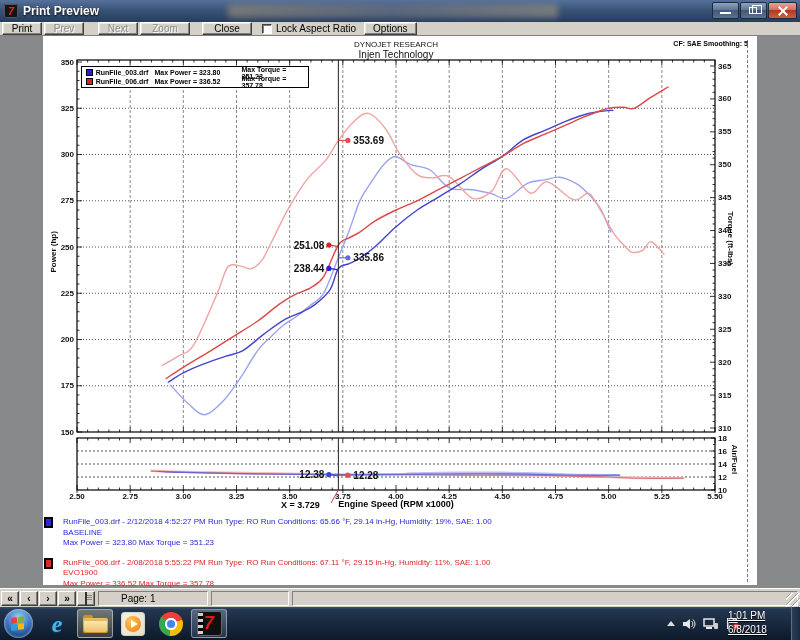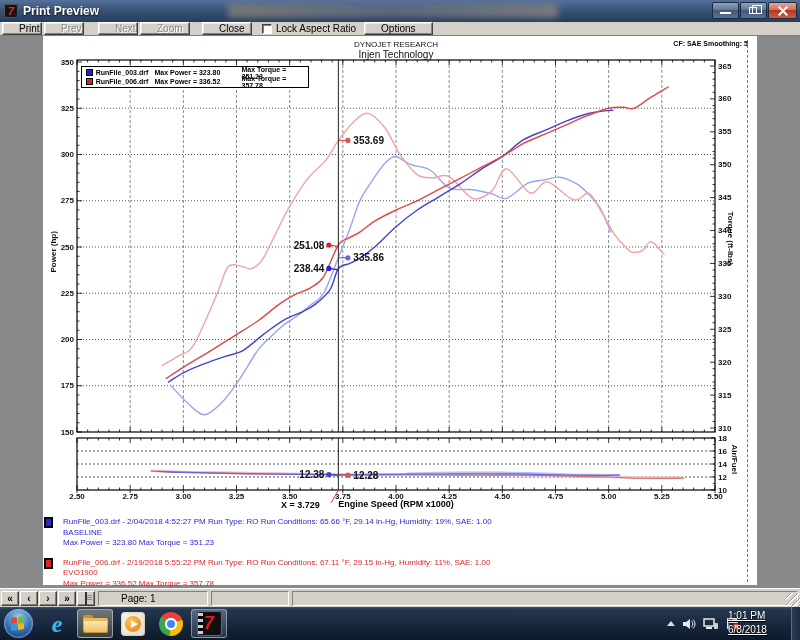--- a/index.html
+++ b/index.html
@@ -24,21 +24,21 @@
   .winbtn.close { width:29px; background:linear-gradient(#e8a396, #cf6a57 50%, #b5371f 50%, #c95f47); }
   .glyph-min { position:absolute; left:7px; bottom:4px; width:11px; height:2px; background:#fff; }
   .glyph-restore { position:absolute; left:8px; top:4px; width:8px; height:7px; border:1px solid #fff; background:transparent; }
   .glyph-restore::after { content:""; position:absolute; left:2px; top:-3px; width:8px; height:7px; border:1px solid #fff; }
   .glyph-x1,.glyph-x2 { position:absolute; left:8px; top:7px; width:12px; height:2px; background:#fff; }
   .glyph-x1 { transform:rotate(45deg);} .glyph-x2 { transform:rotate(-45deg);}
 
   
   .toolbar { position:absolute; left:0; top:22px; width:800px; height:14px; background:#d4d0c8;
     border-bottom:1px solid #808080; display:flex; align-items:center; }
-  .tbtn { height:13px; font-size:10px; line-height:11px; padding:0 16px; text-align:center;
+  .tbtn { height:13px; font-size:10px; line-height:11px; padding:0 8px; text-align:center;
     background:#d4d0c8; border:1px solid; border-color:#fff #404040 #404040 #fff;
     box-shadow:inset -1px -1px 0 #808080, inset 1px 1px 0 #ece9e2; color:#000; }
   .tbtn.disabled { color:#8a8a8a; text-shadow:1px 1px 0 #fff; }
   .chk { width:10px; height:10px; background:#fff; border:1px solid; border-color:#404040 #fff #fff #404040;
     box-shadow:inset 1px 1px 0 #808080; margin:0 4px 0 10px; }
   .chklabel { font-size:10px; }
 
   
   .page { position:absolute; left:43px; top:36px; width:714px; height:549px; background:#fff; }
   .margin-dash { position:absolute; left:747px; top:40px; height:542px; width:0;
@@ -634,29 +634,29 @@
     </div>
   </div>
 
   <div class="cursor-label">X = 3.729</div>
   <div class="xlabel">Engine Speed (RPM x1000)</div>
 
   <div class="infoblock">
     <div class="infoentry">
       <span class="infoswatch" style="background:#2828d8"></span>
       <div style="color:#2828d8">
-        <div>RunFile_003.drf - 2/04/2018 4:52:27 PM  Run Type: RO  Run Conditions: 65.66 °F, 29.14 in-Hg,  Humidity:  19%, SAE: 1.00</div>
+        <div>RunFile_003.drf - 2/12/2018 4:52:27 PM  Run Type: RO  Run Conditions: 65.66 °F, 29.14 in-Hg,  Humidity:  19%, SAE: 1.00</div>
         <div>BASELINE</div>
         <div>Max Power = 323.80  Max Torque = 351.23</div>
       </div>
     </div>
     <div class="infoentry">
       <span class="infoswatch" style="background:#d82828"></span>
       <div style="color:#d82828">
-        <div>RunFile_006.drf - 2/19/2018 5:55:22 PM  Run Type: RO  Run Conditions: 67.11 °F, 29.15 in-Hg,  Humidity:  11%, SAE: 1.00</div>
+        <div>RunFile_006.drf - 2/08/2018 5:55:22 PM  Run Type: RO  Run Conditions: 67.11 °F, 29.15 in-Hg,  Humidity:  11%, SAE: 1.00</div>
         <div>EVO1900</div>
         <div>Max Power = 336.52  Max Torque = 357.78</div>
       </div>
     </div>
   </div>
 
   <div class="statusbar">
     <button class="sbtn">«</button>
     <button class="sbtn">‹</button>
     <button class="sbtn">›</button>

